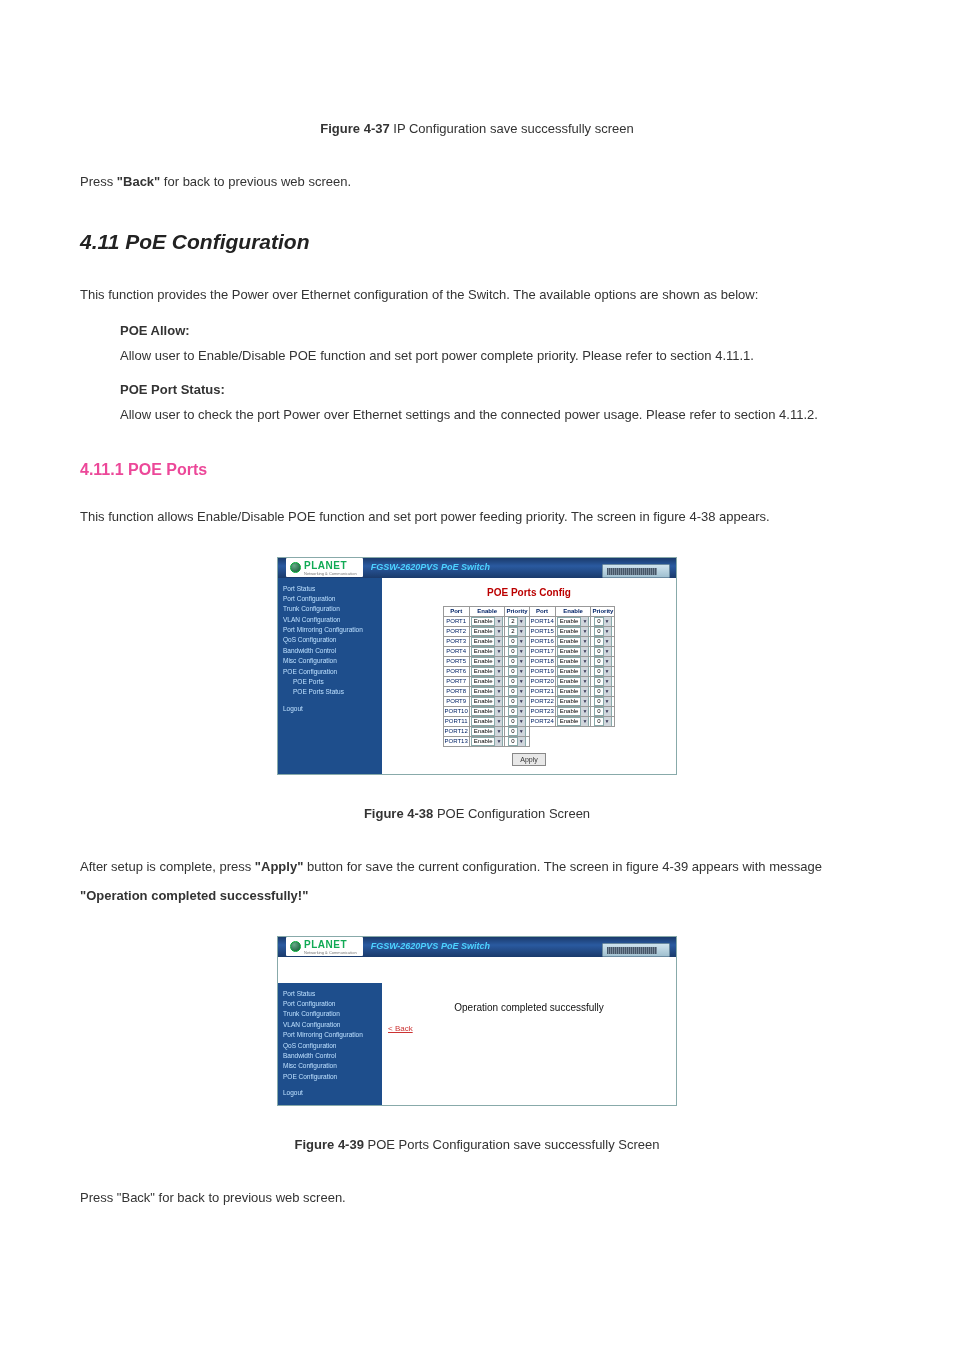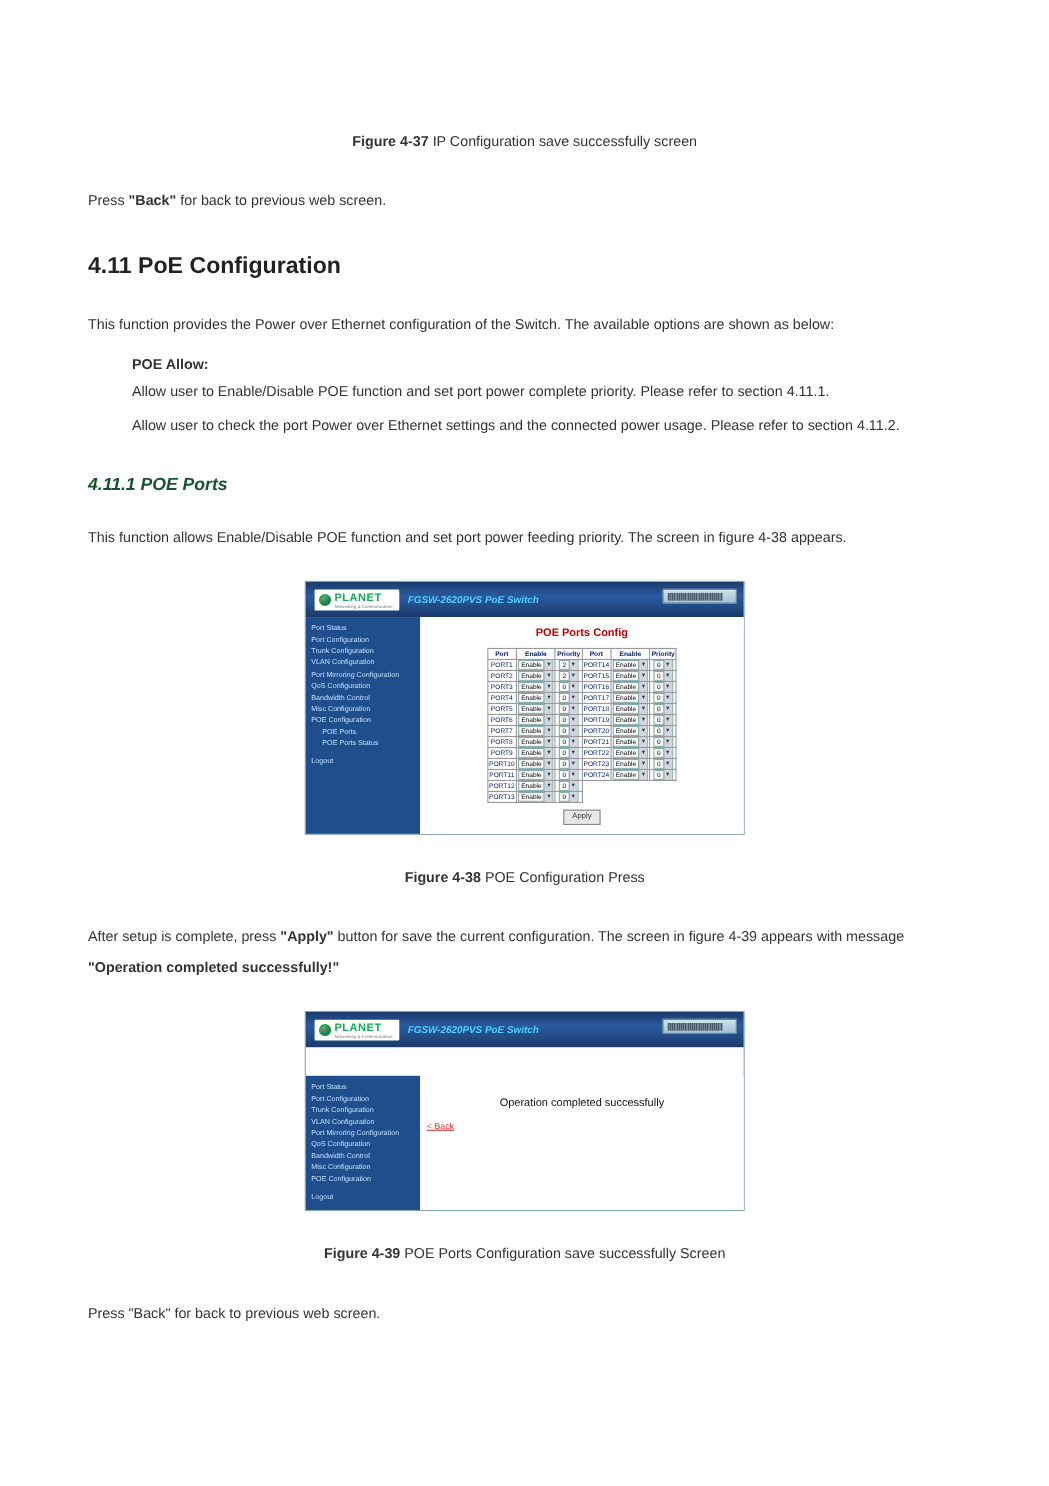--- a/index.html
+++ b/index.html
@@ -19,48 +19,48 @@
       font-size: 13px;
     }
     .figure-caption b { font-weight: bold; }
     .para { margin: 12px 0; line-height: 2.2; }
     .bold { font-weight: bold; }
     h2.section {
       font-size: 21px;
       font-weight: bold;
       color: #222;
       margin: 30px 0 25px 0;
+      font-style: italic;
     }
     h3.subsection {
       font-size: 16px;
       font-weight: bold;
-      color: #14532d;
+      color: #ec4899;
       margin: 28px 0 22px 0;
-      font-style: italic;
     }
     .indent-block { padding-left: 40px; }
     .indent-block .label { font-weight: bold; margin-top: 10px; }
     .indent-block .desc { line-height: 2.4; }
     
     .app-shot {
       width: 400px;
       margin: 25px auto 10px auto;
       border: 1px solid #8aa;
       background: #fff;
       font-size: 7px;
       font-family: Arial, sans-serif;
     }
     .app-shot .topbar {
       background: linear-gradient(#1a3a6b, #2a5aa0 40%, #1a3a6b);
       padding: 4px 8px;
       display: flex;
       align-items: center;
       gap: 8px;
       position: relative;
-      height: 32px;
+      height: 20px;
     }
     .app-shot .logo-wrap {
       background: #fff;
       padding: 1px 6px 1px 4px;
       border-radius: 1px;
       display: flex;
       align-items: center;
       gap: 3px;
     }
     .app-shot .globe {
@@ -155,20 +155,21 @@
   <span>Press </span><span class="bold">"Back"</span><span> for back to previous web screen.</span>
 </p>
 
 <h2 class="section">4.11 PoE Configuration</h2>
 
 <p class="para">This function provides the Power over Ethernet configuration of the Switch. The available options are shown as below:</p>
 
 <div class="indent-block">
   <p class="label">POE Allow:</p>
   <p class="desc">Allow user to Enable/Disable POE function and set port power complete priority. Please refer to section 4.11.1.</p>
+  <p class="label">POE Port Status:</p>
   <p class="desc">Allow user to check the port Power over Ethernet settings and the connected power usage. Please refer to section 4.11.2.</p>
 </div>
 
 <h3 class="subsection">4.11.1 POE Ports</h3>
 
 <p class="para">This function allows Enable/Disable POE function and set port power feeding priority. The screen in figure 4-38 appears.</p>
 
 <div class="app-shot">
   <div class="topbar">
     <div class="logo-wrap">
@@ -463,21 +464,21 @@
       </table>
       <div class="apply-row">
         <span class="apply-btn">Apply</span>
       </div>
     </div>
   </div>
 </div>
 
 <p class="figure-caption">
   <b>Figure 4-38</b>
-  <span>POE Configuration Press</span>
+  <span>POE Configuration Screen</span>
 </p>
 
 <p class="para">
   <span>After setup is complete, press </span><span class="bold">"Apply"</span><span> button for save the current configuration. The screen in figure 4-39 appears with message </span><span class="bold">"Operation completed successfully!"</span>
 </p>
 
 <div class="app-shot small">
   <div class="topbar">
     <div class="logo-wrap">
       <span class="globe"></span>

